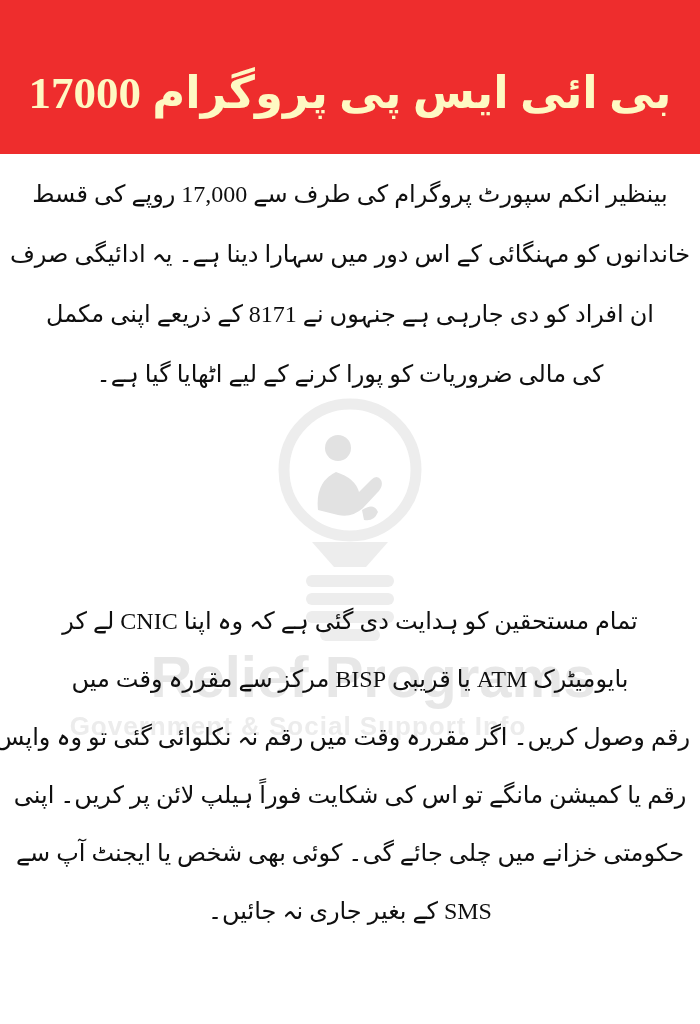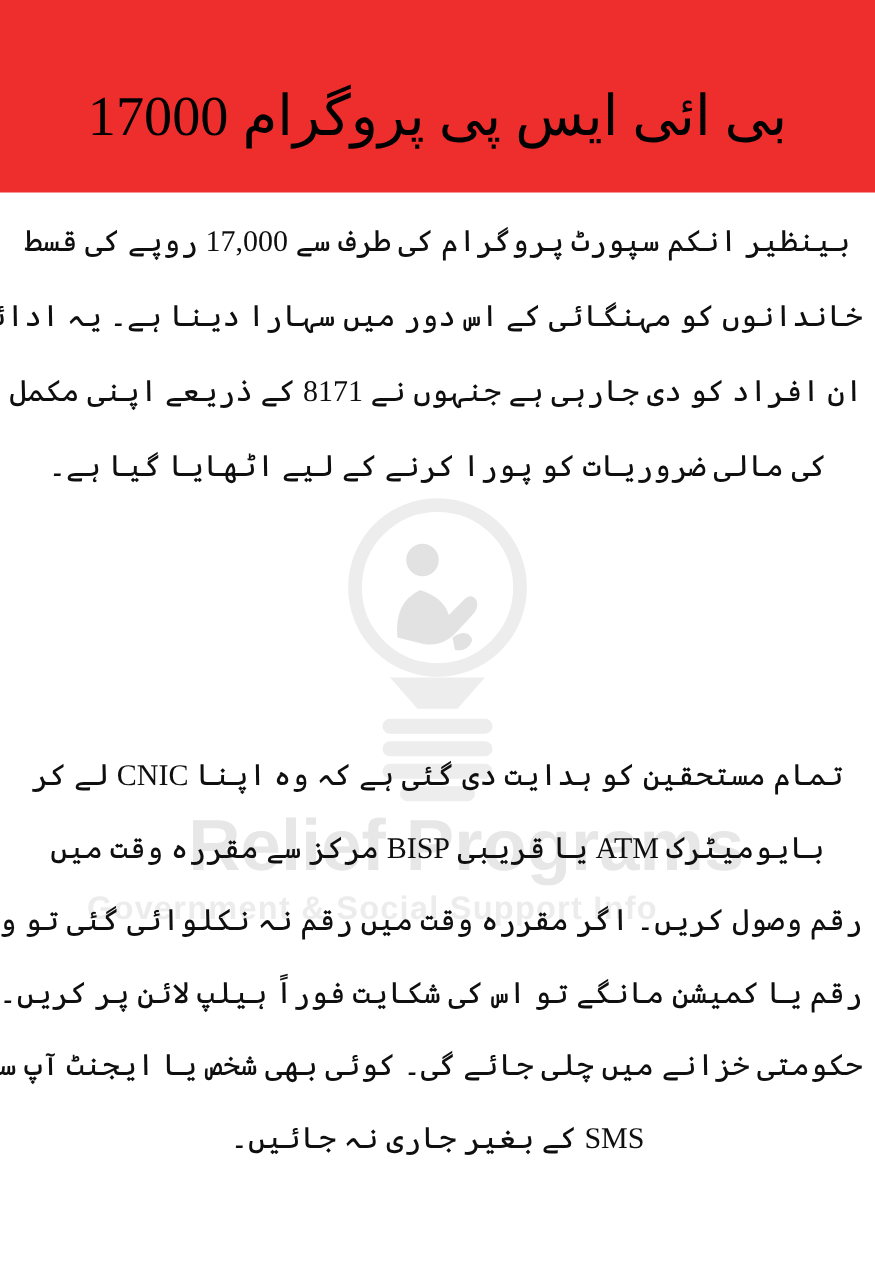--- a/index.html
+++ b/index.html
@@ -25,23 +25,23 @@
     height: 154px;
     background: #EE2D2D;
     display: flex;
     align-items: center;
     justify-content: center;
     z-index: 3;
   }
   .header-title {
     direction: rtl;
     white-space: nowrap;
-    color: #000000;
+    color: #fef9c3;
     font-size: 45px;
-    font-weight: normal;
+    font-weight: bold;
     letter-spacing: 0.5px;
     margin-top: 30px;
   }
 
   
   .watermark {
     position: absolute;
     inset: 0;
     z-index: 0;
     pointer-events: none;
@@ -88,21 +88,20 @@
     text-align: center;
     color: #0f0f0f;
     z-index: 2;
   }
   .paragraph-1 { top: 164px; }
   .paragraph-2 { top: 592px; }
   .urdu-line {
     white-space: nowrap;
     font-size: 24px;
     line-height: 60px;
-    font-family: Liberation Serif, serif;
   }
   .paragraph-2 .urdu-line { line-height: 58px; }
 </style>
 </head>
 <body>
 
 <div class="page">
 
   <div class="watermark">
     <svg class="bulb-icon" width="176" height="250" viewBox="0 0 176 250" xmlns="http://www.w3.org/2000/svg">

